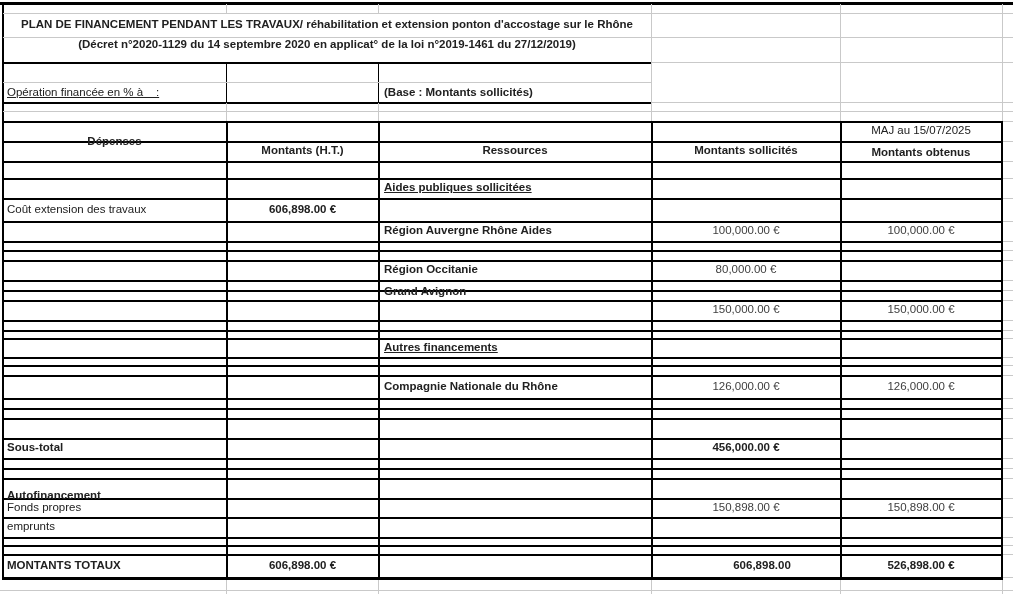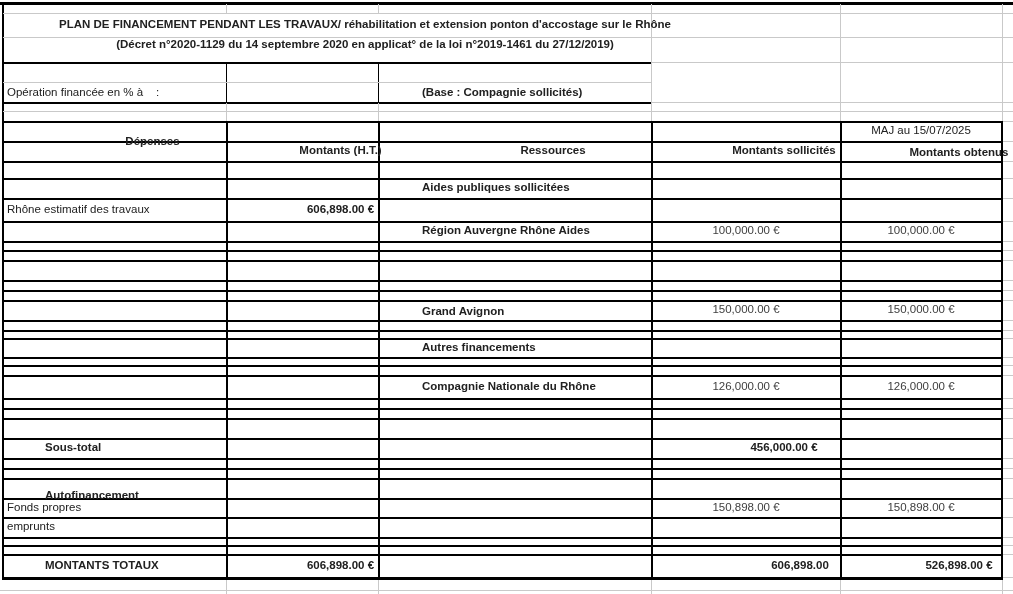--- a/index.html
+++ b/index.html
@@ -4,23 +4,23 @@
 <style>
   html,body{margin:0;padding:0;background:#ffffff;}
   #sheet{
     position:relative;width:1013px;height:594px;background:#ffffff;
     font-family:"Liberation Sans",sans-serif;overflow:hidden;
   }
   .cell{
     position:absolute;display:flex;align-items:center;
     font-size:11.5px;color:#212121;white-space:pre;line-height:1;
   }
-  .b{font-weight:bold;margin-left:38px;}
+  .b{font-weight:bold;}
   .ctr{justify-content:center;text-align:center;}
-  .u{}
+  .u{text-decoration:underline;}
   .amt{color:#404040;}
   .line{position:absolute;background:#000;}
   .line.g{background:#c9c9c9;}
 </style>
 </head>
 <body>
 
 <div id="sheet">
   <div id="lines">
       <div class="line" style="left: 0px; top: 2px; width: 1013px; height: 3px;"></div>
@@ -114,41 +114,43 @@
       <div class="line g" style="left: 651px; top: 580px; width: 1px; height: 14px;"></div>
       <div class="line g" style="left: 840px; top: 580px; width: 1px; height: 14px;"></div>
       <div class="line g" style="left: 1002px; top: 580px; width: 1px; height: 14px;"></div>
       <div class="line g" style="left: 0px; top: 590px; width: 1013px; height: 1px;"></div>
     </div>
 
   <div class="cell b ctr" style="left:3px;top:13px;width:648px;height:24px">PLAN DE FINANCEMENT PENDANT LES TRAVAUX/ réhabilitation et extension ponton d'accostage sur le Rhône</div>
   <div class="cell b ctr" style="left:3px;top:37px;width:648px;height:16px">(Décret n°2020-1129 du 14 septembre 2020 en applicat° de la loi n°2019-1461 du 27/12/2019)</div>
 
   <div class="cell u" style="left:7px;top:82px;width:216px;height:21px">Opération financée en % à    :</div>
-  <div class="cell b" style="left:384px;top:82px;width:265px;height:21px">(Base : Compagnie sollicités)</div>
+  <div class="cell b" style="left:384px;top:82px;width:265px;height:21px">(Base : Montants sollicités)</div>
 
   <div class="cell ctr" style="left:841px;top:121px;width:160px;height:20px">MAJ au 15/07/2025</div>
 
   <div class="cell b ctr" style="left:3px;top:132px;width:223px;height:20px">Dépenses</div>
   <div class="cell b ctr" style="left:227px;top:141px;width:151px;height:20px">Montants (H.T.)</div>
   <div class="cell b ctr" style="left:379px;top:141px;width:272px;height:20px">Ressources</div>
   <div class="cell b ctr" style="left:652px;top:141px;width:188px;height:20px">Montants sollicités</div>
   <div class="cell b ctr" style="left:841px;top:141px;width:160px;height:24px">Montants obtenus</div>
 
   <div class="cell b u" style="left:384px;top:178px;width:265px;height:20px">Aides publiques sollicitées</div>
 
-  <div class="cell" style="left:7px;top:198px;width:216px;height:23px">Rhône estimatif des travaux</div>
+  <div class="cell" style="left:7px;top:198px;width:216px;height:23px">Coût extension des travaux</div>
   <div class="cell b ctr" style="left:227px;top:198px;width:151px;height:23px">606,898.00 €</div>
 
   <div class="cell b" style="left:384px;top:221px;width:265px;height:20px">Région Auvergne Rhône Aides</div>
   <div class="cell amt ctr" style="left:652px;top:221px;width:188px;height:20px">100,000.00 €</div>
   <div class="cell amt ctr" style="left:841px;top:221px;width:160px;height:20px">100,000.00 €</div>
 
+  <div class="cell b" style="left:384px;top:260px;width:265px;height:20px">Région Occitanie</div>
+  <div class="cell amt ctr" style="left:652px;top:260px;width:188px;height:20px">80,000.00 €</div>
 
-  <div class="cell b" style="left:384px;top:304px;width:265px;height:16px">Grand Avignon</div>
+  <div class="cell b" style="left:384px;top:284px;width:265px;height:16px">Grand Avignon</div>
   <div class="cell amt ctr" style="left:652px;top:300px;width:188px;height:20px">150,000.00 €</div>
   <div class="cell amt ctr" style="left:841px;top:300px;width:160px;height:20px">150,000.00 €</div>
 
   <div class="cell b u" style="left:384px;top:338px;width:265px;height:19px">Autres financements</div>
 
   <div class="cell b" style="left:384px;top:375px;width:265px;height:23px">Compagnie Nationale du Rhône</div>
   <div class="cell amt ctr" style="left:652px;top:375px;width:188px;height:23px">126,000.00 €</div>
   <div class="cell amt ctr" style="left:841px;top:375px;width:160px;height:23px">126,000.00 €</div>
 
   <div class="cell b" style="left:7px;top:438px;width:216px;height:20px">Sous-total</div>

